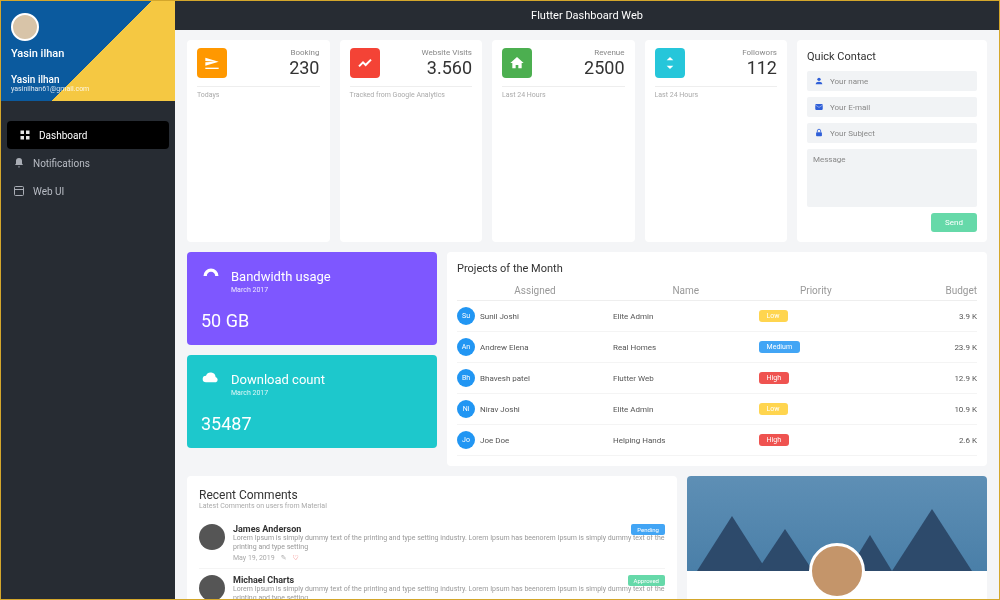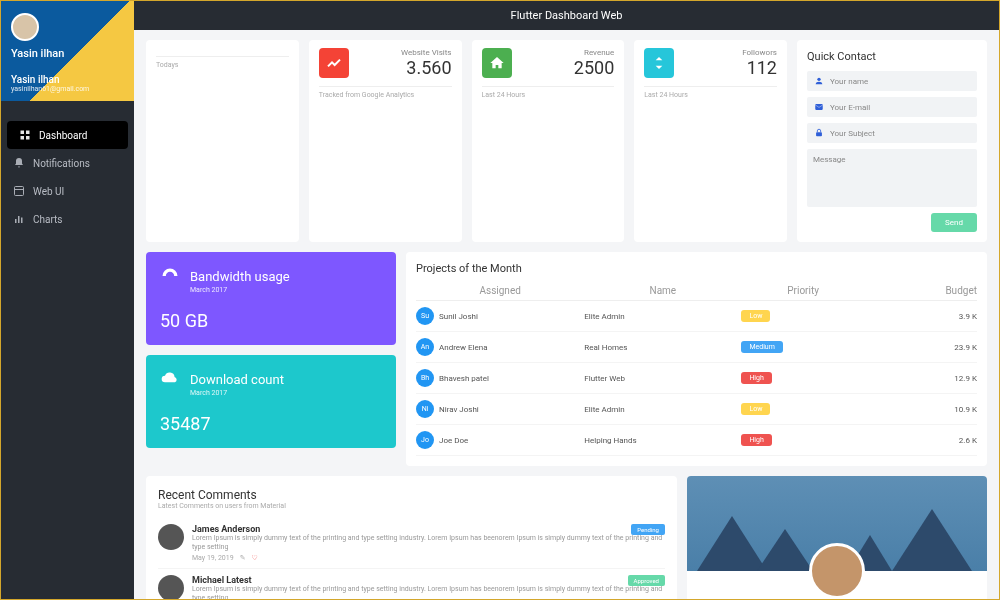--- a/index.html
+++ b/index.html
@@ -1,18 +1,18 @@
 <!DOCTYPE html>
 <html><head>
 <meta charset="utf-8">
 <style>
 *{box-sizing:border-box;margin:0;padding:0;font-family:-apple-system,BlinkMacSystemFont,"Segoe UI",Roboto,sans-serif}
 body{background:#f4f5f7;width:1000px;height:600px;overflow:hidden;border:1px solid #d4a72c}
 .app{display:flex;height:100%}
-.sidebar{width:133px;background:#272c33;color:#fff;display:flex;flex-direction:column}
+.sidebar{width:174px;background:#272c33;color:#fff;display:flex;flex-direction:column}
 .profile-hero{background:linear-gradient(135deg,#0b5a9e 0%,#0b5a9e 55%,#f5c842 55%,#f5c842 100%);padding:12px 10px 8px;position:relative}
 .avatar{width:28px;height:28px;border-radius:50%;background:#d8c4a8;border:2px solid #fff;margin-bottom:6px}
 .profile-name{font-size:11px;font-weight:500}
 .profile-sub{font-size:10px;font-weight:500;margin-top:14px}
 .profile-email{font-size:7px;opacity:.85}
 .nav{margin-top:20px}
 .nav-item{display:flex;align-items:center;gap:8px;padding:8px 12px;font-size:10px;cursor:pointer;color:#b8bcc4}
 .nav-item.active{background:#000;color:#fff;border-radius:4px;margin:0 6px}
 .nav-icon{width:12px;height:12px;opacity:.9}
 .main{flex:1;display:flex;flex-direction:column;overflow:hidden}
@@ -100,39 +100,43 @@
           </svg>
         <span>Notifications</span>
       </div>
       <div class="nav-item">
         <svg class="nav-icon" viewBox="0 0 24 24" fill="currentColor">
             <rect x="3" y="3" width="18" height="18" rx="2" fill="none" stroke="currentColor" stroke-width="2"></rect>
             <line x1="3" y1="9" x2="21" y2="9" stroke="currentColor" stroke-width="2"></line>
           </svg>
         <span>Web UI</span>
       </div>
-      <div class="nav-item">
-        <svg class="nav-icon" viewBox="0 0 24 24" fill="currentColor">
-            <rect x="4" y="12" width="3" height="8"></rect>
-            <rect x="10" y="6" width="3" height="14"></rect>
-            <rect x="16" y="9" width="3" height="11"></rect>
-          </svg>
-        <span>Charts</span>
-      </div>
     </nav>
   </aside>
 
   <div class="main">
     <div class="topbar">
       <span>Flutter Dashboard Web</span>
     </div>
     <div class="content">
 
       <div class="row">
         <div class="stat-card">
+          <div class="stat-top">
+            <div class="stat-icon ic-orange">
+                <svg viewBox="0 0 24 24" fill="currentColor">
+                  <path d="M2 16l20-6-20-6v5l14 1-14 1z"></path>
+                  <rect x="2" y="19" width="20" height="2"></rect>
+                </svg>
+              </div>
+            <div class="stat-meta">
+                <div class="stat-label">Booking</div>
+                <div class="stat-value">230</div>
+              </div>
+          </div>
           <div class="stat-foot">Todays</div>
         </div>
         <div class="stat-card">
           <div class="stat-top">
             <div class="stat-icon ic-red">
                 <svg viewBox="0 0 24 24" fill="none" stroke="currentColor" stroke-width="3">
                   <polyline points="3 17 9 11 13 15 21 7"></polyline>
                 </svg>
               </div>
             <div class="stat-meta">
@@ -296,21 +300,21 @@
                     <span>May 19, 2019</span>
                     <span>✎</span>
                     <span class="heart">♡</span>
                   </div>
                 </div>
                 <span class="cm-badge cb-pend">Pending</span>
               </div>
               <div class="cm-item">
                 <div class="cm-av"></div>
                 <div class="cm-body">
-                  <div class="cm-name">Michael Latest</div>
+                  <div class="cm-name">Michael Charts</div>
                   <div class="cm-text">Lorem Ipsum is simply dummy text of the printing and type setting industry. Lorem Ipsum has beenorem Ipsum is simply dummy text of the printing and type setting</div>
                 </div>
                 <span class="cm-badge cb-appr">Approved</span>
               </div>
             </div>
         </div>
         <div class="profile-card">
           <div class="pc-hero">
             <div class="mtn mtn1"></div>
               <div class="mtn mtn2"></div>

